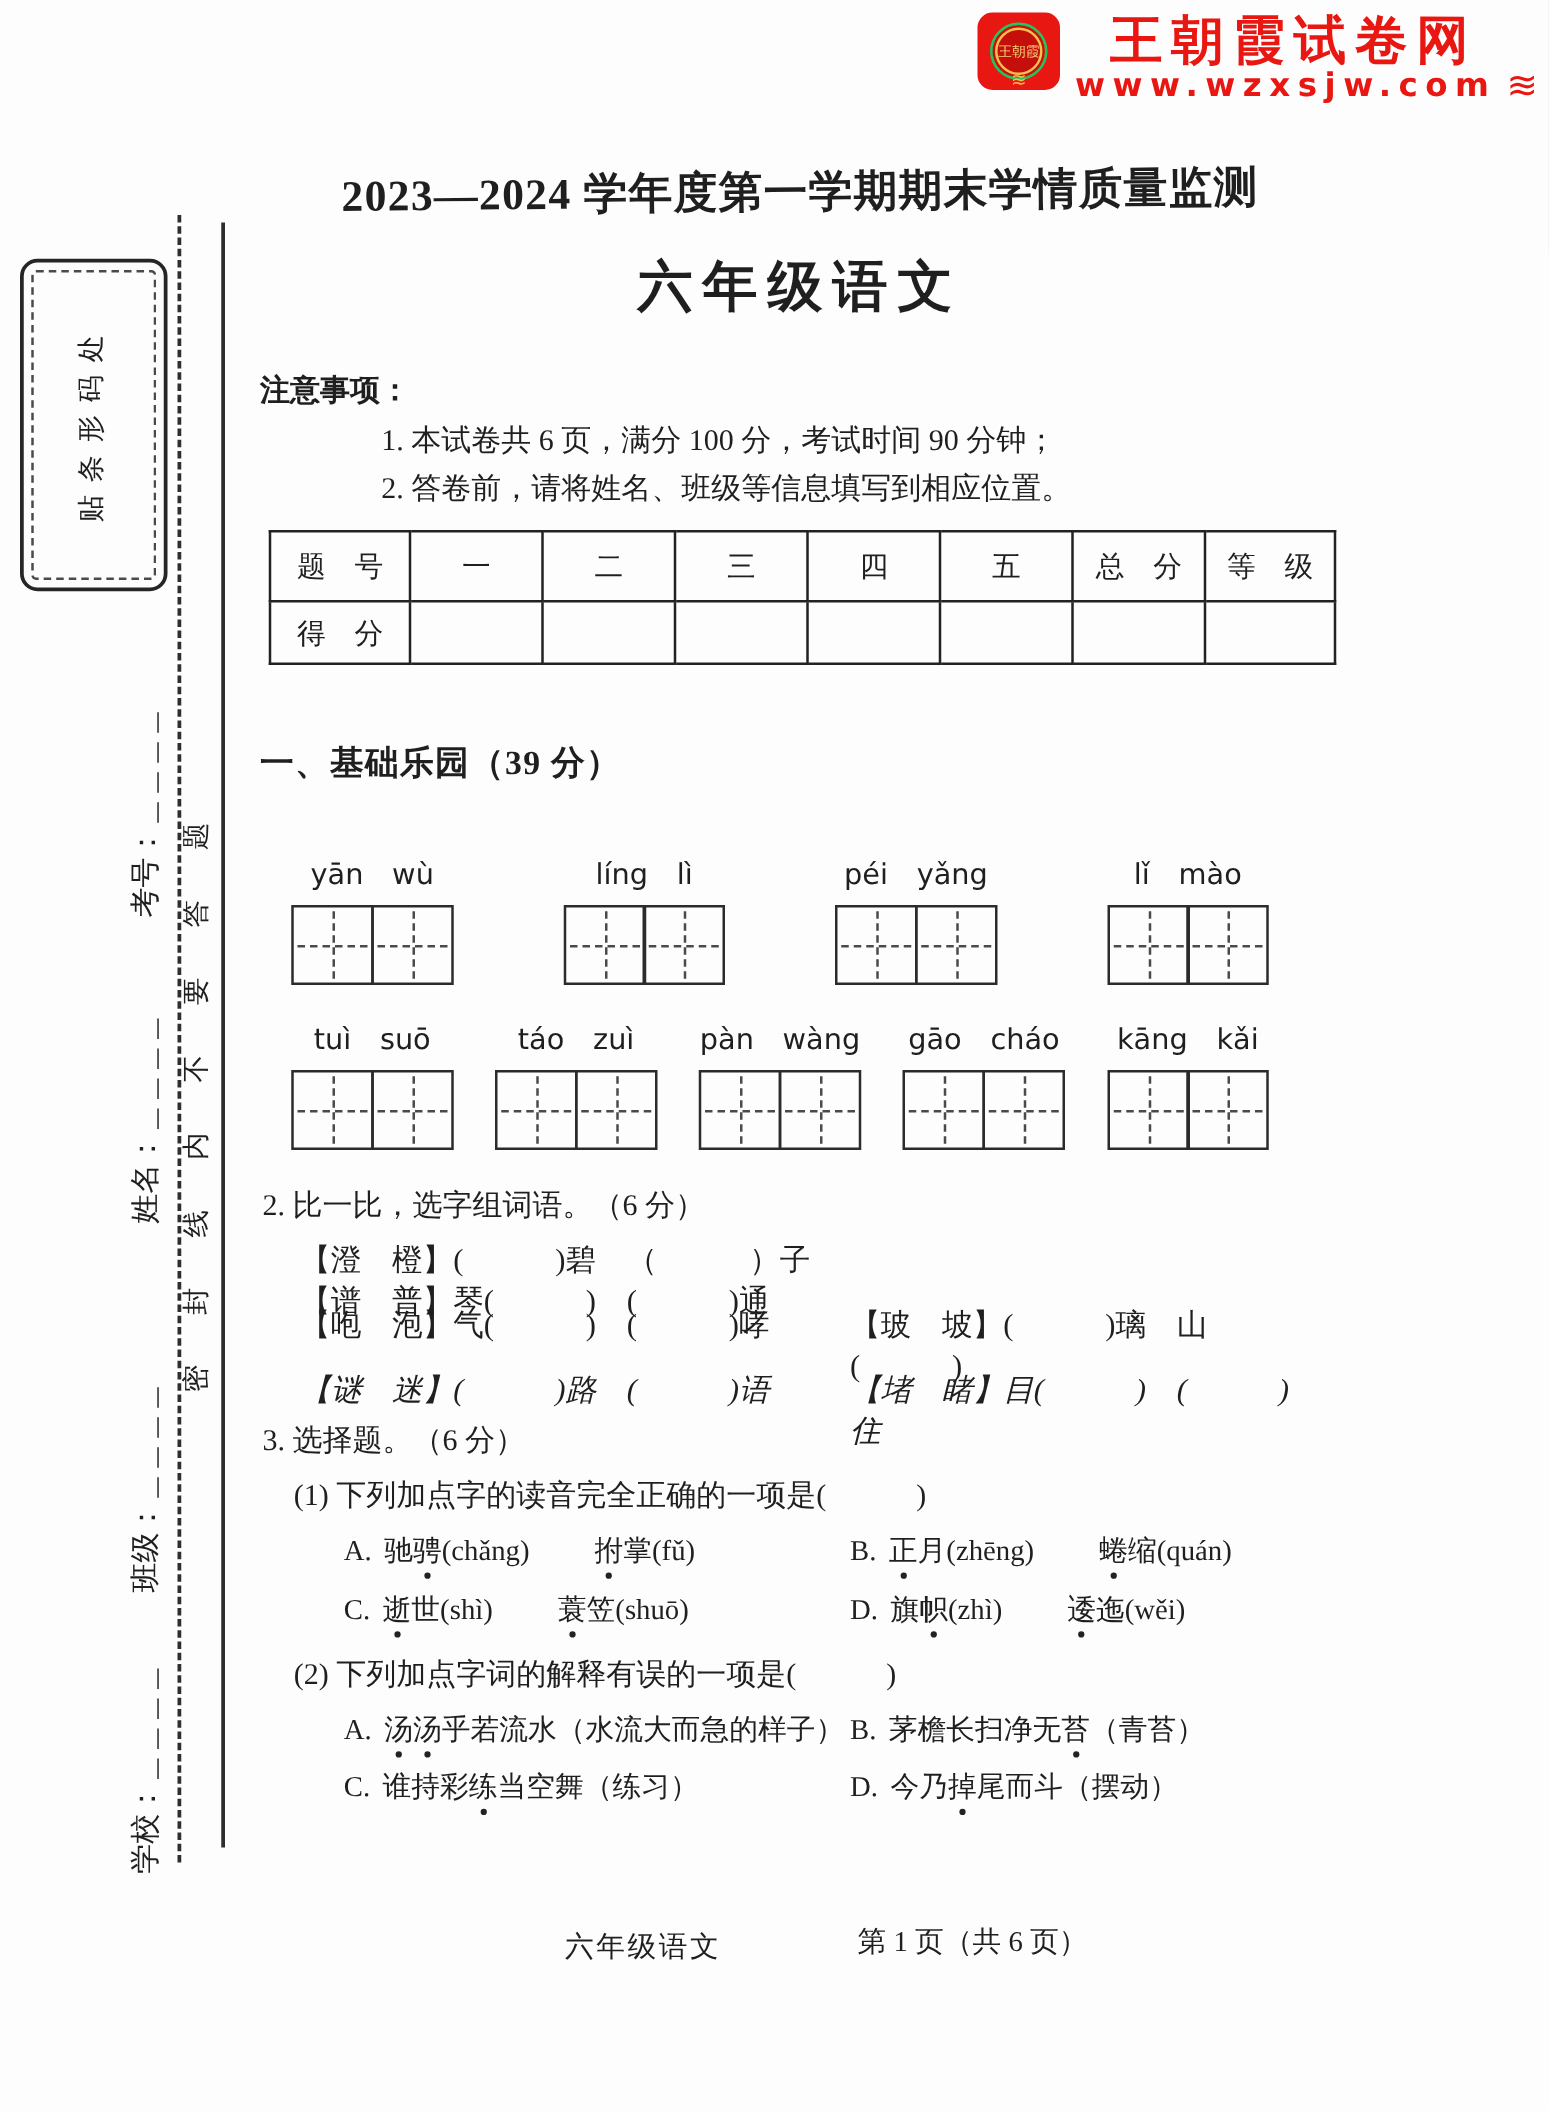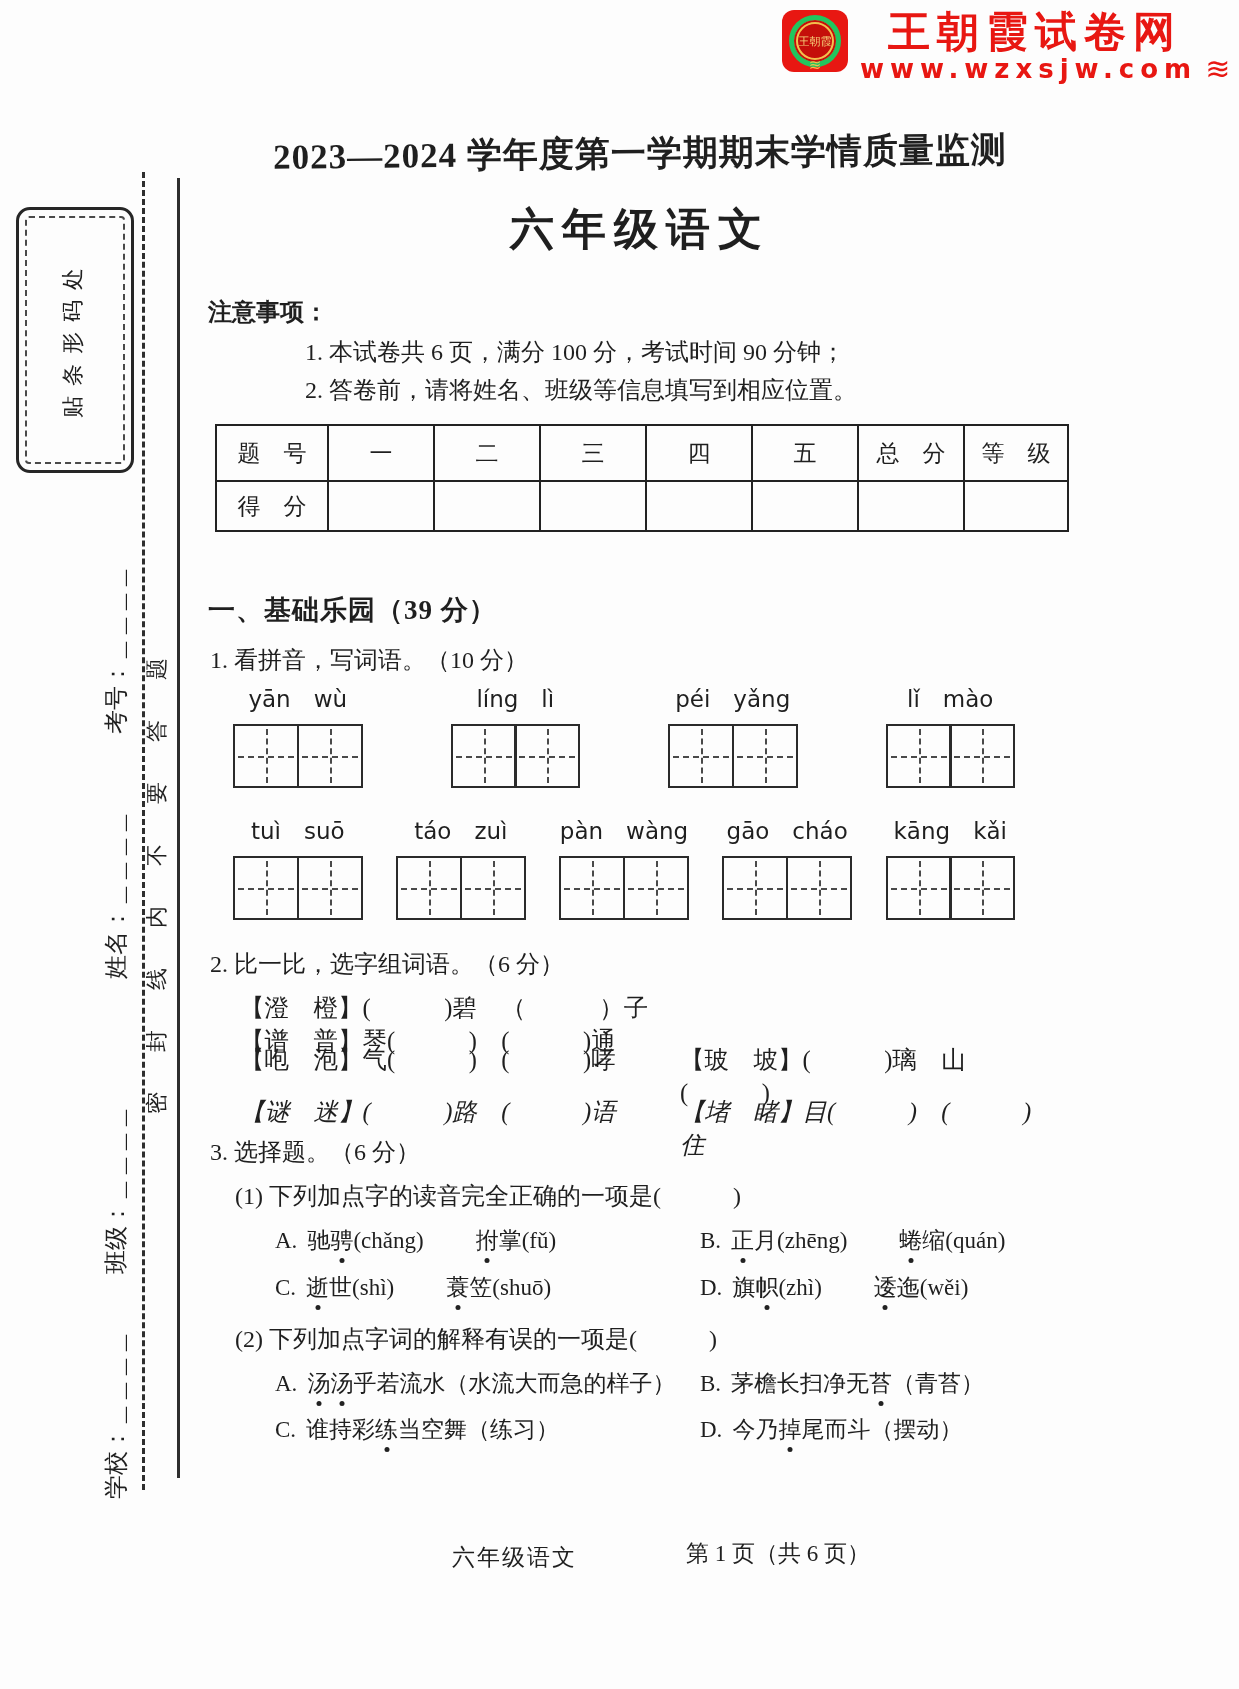--- a/index.html
+++ b/index.html
@@ -6,21 +6,21 @@
   .page{
     position:relative; width:1239px; height:1689px; margin:0 auto;
     background:#fdfdfd; overflow:hidden; color:#1f1f1f;
     font-family:"Liberation Serif","DejaVu Serif",serif;
   }
   
   .logo{position:absolute; top:10px; left:782px; display:flex; align-items:flex-start; gap:12px;}
   .badge{position:relative; width:66px; height:62px; background:#e81712; border-radius:12px;
          display:flex; align-items:center; justify-content:center;}
   .medal{width:42px;height:42px;border-radius:50%;background:#c50f0a;
-         border:5px solid #22c55e; box-shadow:inset 0 0 0 2px #c50f0a, inset 0 0 0 4px #f3c04d;
+         border:2px solid #22c55e; box-shadow:inset 0 0 0 2px #c50f0a, inset 0 0 0 4px #f3c04d;
          color:#f6d27a;font-size:11px;display:flex;align-items:center;justify-content:center;
          font-family:"DejaVu Sans","Liberation Sans",sans-serif; letter-spacing:0;}
   .badge-waves{position:absolute;bottom:-1px;left:50%;transform:translateX(-50%);
          color:#f3c04d;font-size:15px;line-height:1;}
   .logo-text{display:flex;flex-direction:column;}
   .logo-name{color:#e81712;font-weight:bold;font-size:42px;line-height:1.05;letter-spacing:7px;
          font-family:"DejaVu Sans","Liberation Sans",sans-serif;margin-left:28px;}
   .logo-url-row{display:flex;align-items:center;gap:8px;}
   .logo-url{color:#e81712;font-weight:bold;font-size:26px;letter-spacing:6px;
          font-family:"DejaVu Sans","Liberation Sans",sans-serif;}
@@ -62,21 +62,21 @@
   .sq{position:relative;width:66px;height:64px;border:2.5px solid #2b2b2b;box-sizing:border-box;}
   .sq + .sq{margin-left:-2.5px;}
   .sq::before{content:'';position:absolute;left:50%;top:3px;bottom:3px;border-left:2px dashed #4a4a4a;}
   .sq::after{content:'';position:absolute;top:50%;left:3px;right:3px;border-top:2px dashed #4a4a4a;}
   
   .q2-row{position:absolute;left:240px;width:810px;display:flex;font-size:24.5px;}
   .q2-left{width:440px;}
   .q2-right{flex:1;}
   
   .stem{position:absolute;left:235px;font-size:24px;}
-  .opt-row{position:absolute;left:275px;width:770px;display:flex;font-size:23px;gap:20px;}
+  .opt-row{position:absolute;left:275px;width:770px;display:flex;font-size:23px;}
   .opt-l{width:405px;}
   .opt-r{flex:1;}
   .opt-label{margin-right:10px;}
   .phrase.gap{margin-left:52px;}
   .dotu{position:relative;display:inline-block;}
   .dotu::after{content:'';position:absolute;width:5px;height:5px;border-radius:50%;
          background:#222;left:50%;bottom:-7px;transform:translateX(-50%);}
   
   .footer-left{position:absolute;left:452px;top:1542px;font-size:23px;letter-spacing:2px;}
   .footer-right{position:absolute;left:686px;top:1538px;font-size:23px;}
@@ -155,21 +155,20 @@
       <td></td>
       <td></td>
       <td></td>
       <td></td>
       <td></td>
     </tr>
   </tbody>
     </table>
 
   <div class="sec-title">一、基础乐园（39 分）</div>
-  <div class="q-title" style="left:210px;top:644px;">1. 看拼音，写词语。（10 分）</div>
 
   <div class="words-row" style="top:684px;">
     <div class="word-block">
       <div class="pinyin">yān　wù</div>
       <div class="box-pair">
           <div class="sq"></div>
           <div class="sq"></div>
         </div>
     </div>
     <div class="word-block">

